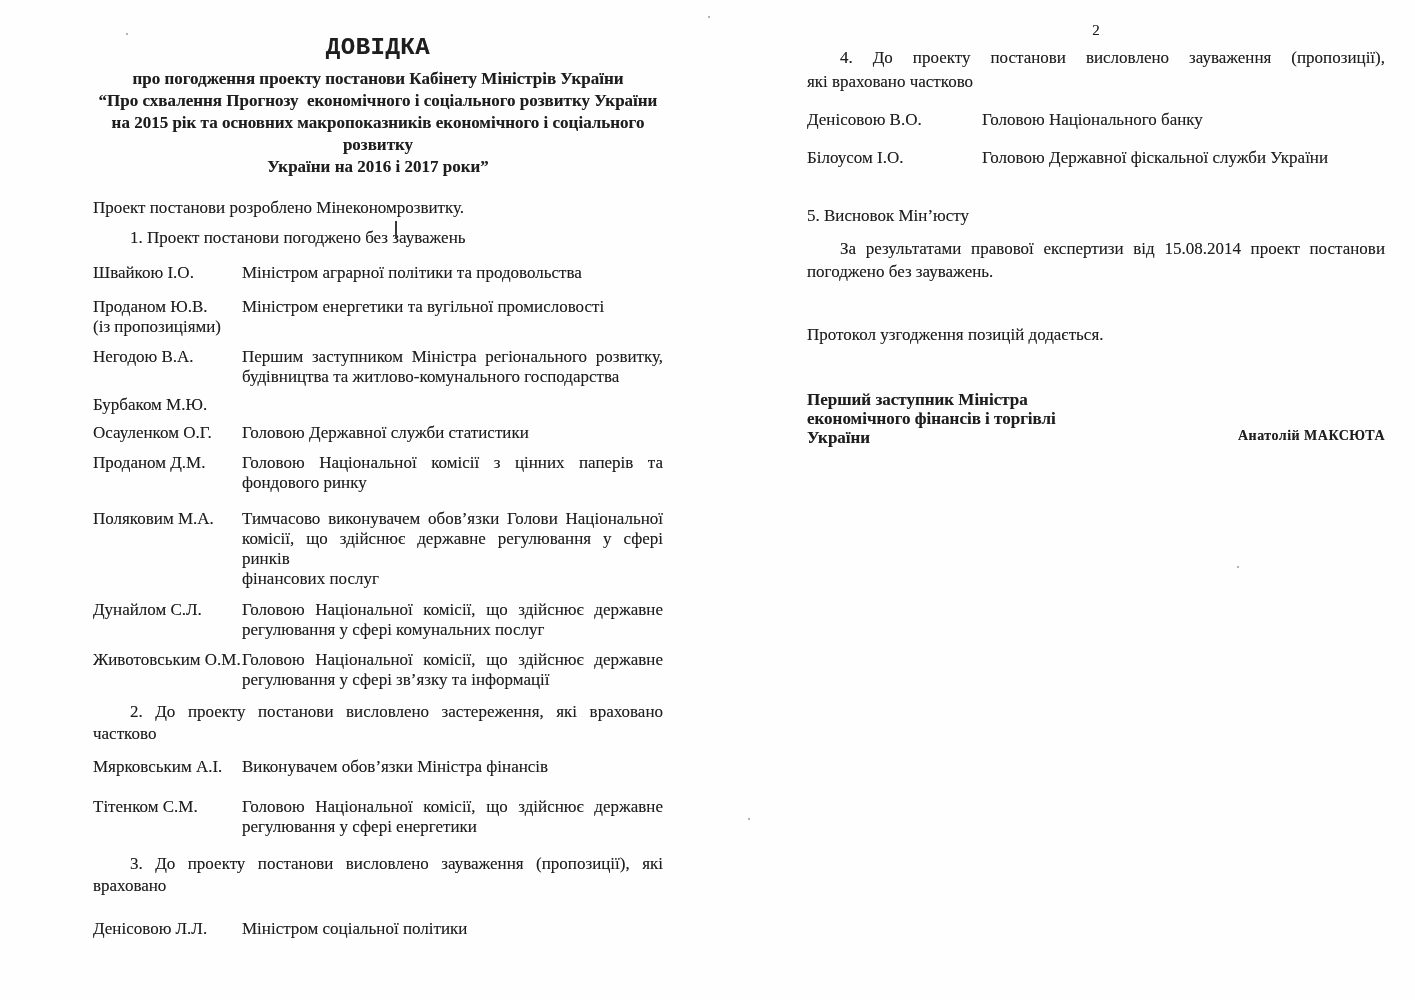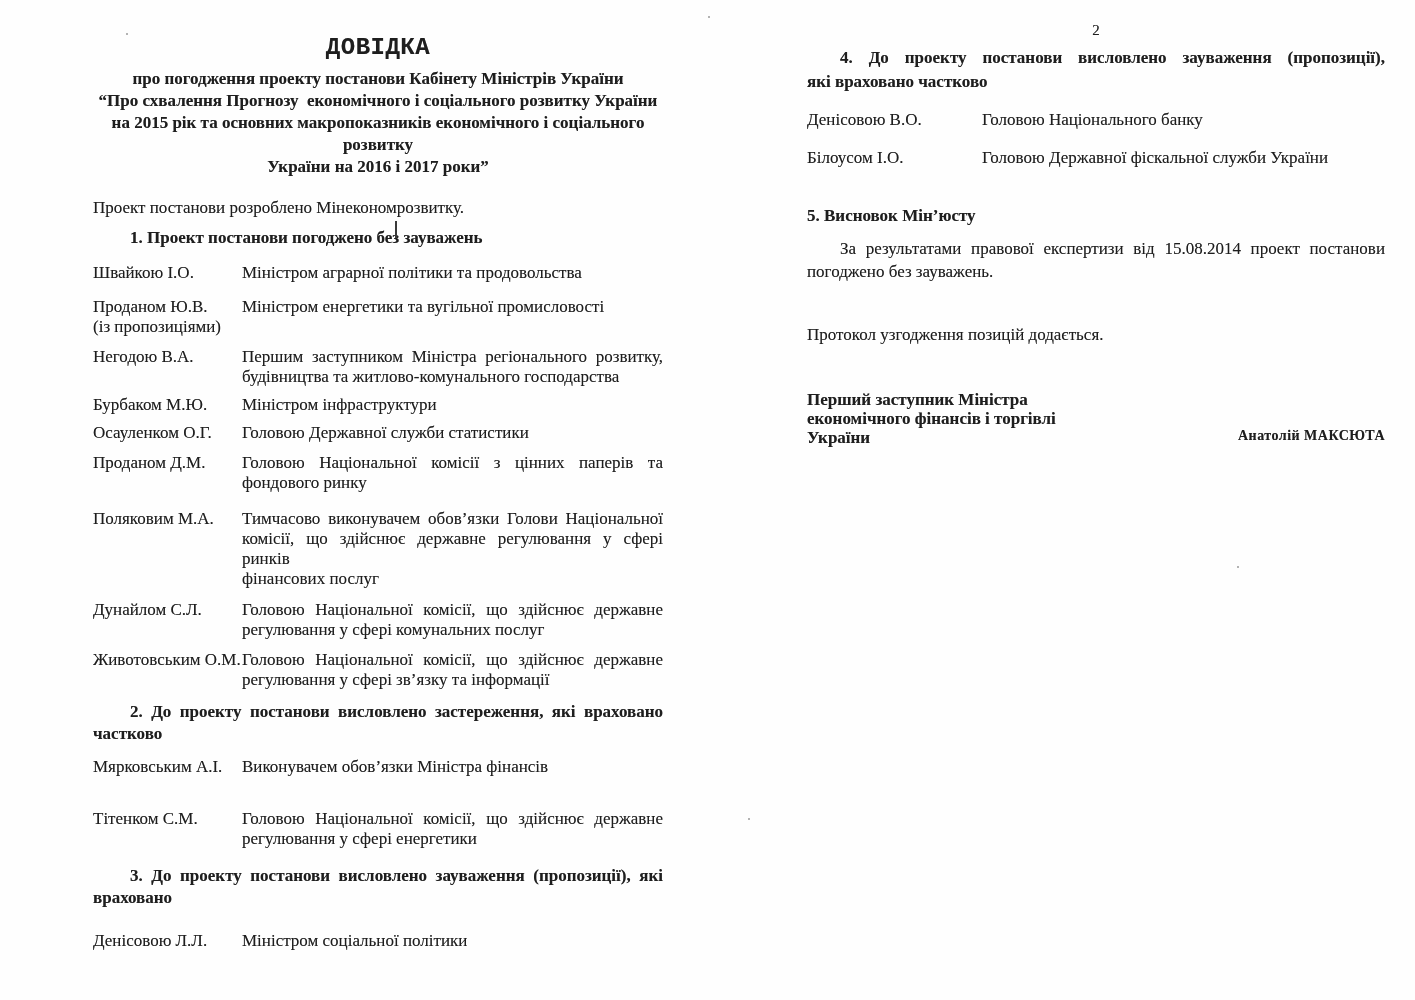--- a/index.html
+++ b/index.html
@@ -14,21 +14,21 @@
   .page { position:absolute; }
   #page-left  { left:93px;  top:38px; width:570px; }
   #page-right { left:807px; top:20px; width:578px; }
 
   .doc-title { text-align:center; font-weight:bold; font-size:24px; letter-spacing:0.5px;font-family:Liberation Mono, monospace; }
   .subtitle { margin-top:10px; font-weight:bold; text-align:center; line-height:22px; }
   .subtitle > div { white-space:pre-wrap; }
 
   .intro { margin-top:20px; }
 
-  .sec { font-weight:bold; line-height:22px; }
+  .sec { font-weight:normal; line-height:22px; }
   .sec1 { margin-left:37px; }
   .ind  { text-indent:37px; }
   .ind2 { text-indent:33px; }
   .ml2  { }
 
   .jl { text-align:justify; text-align-last:justify; -moz-text-align-last:justify; }
 
   .row { display:flex; }
   .name { flex:none; }
   #page-left  .name { width:149px; }
@@ -81,21 +81,20 @@
   <div class="row" style="margin-top:10px">
     <div class="name">Негодою В.А.</div>
     <div class="pos">
       <div class="jl">Першим заступником Міністра регіонального розвитку,</div>
       <div>будівництва та житлово-комунального господарства</div>
     </div>
   </div>
 
   <div class="row" style="margin-top:8px">
     <div class="name">Бурбаком М.Ю.</div>
-    <div class="pos">Міністром інфраструктури</div>
   </div>
 
   <div class="row" style="margin-top:8px">
     <div class="name">Осауленком О.Г.</div>
     <div class="pos">Головою Державної служби статистики</div>
   </div>
 
   <div class="row" style="margin-top:10px">
     <div class="name">Проданом Д.М.</div>
     <div class="pos">
@@ -132,21 +131,21 @@
   <div class="sec" style="margin-top:11px">
     <div class="jl ind">2. До проекту постанови висловлено застереження, які враховано</div>
     <div>частково</div>
   </div>
 
   <div class="row" style="margin-top:12px">
     <div class="name">Мярковським А.І.</div>
     <div class="pos">Виконувачем обов’язки Міністра фінансів</div>
   </div>
 
-  <div class="row" style="margin-top:32px">
+  <div class="row" style="margin-top:20px">
     <div class="name">Тітенком С.М.</div>
     <div class="pos">
       <div class="jl">Головою Національної комісії, що здійснює державне</div>
       <div>регулювання у сфері енергетики</div>
     </div>
   </div>
 
   <div class="sec" style="margin-top:16px">
     <div class="jl ind">3. До проекту постанови висловлено зауваження (пропозиції), які</div>
     <div>враховано</div>

